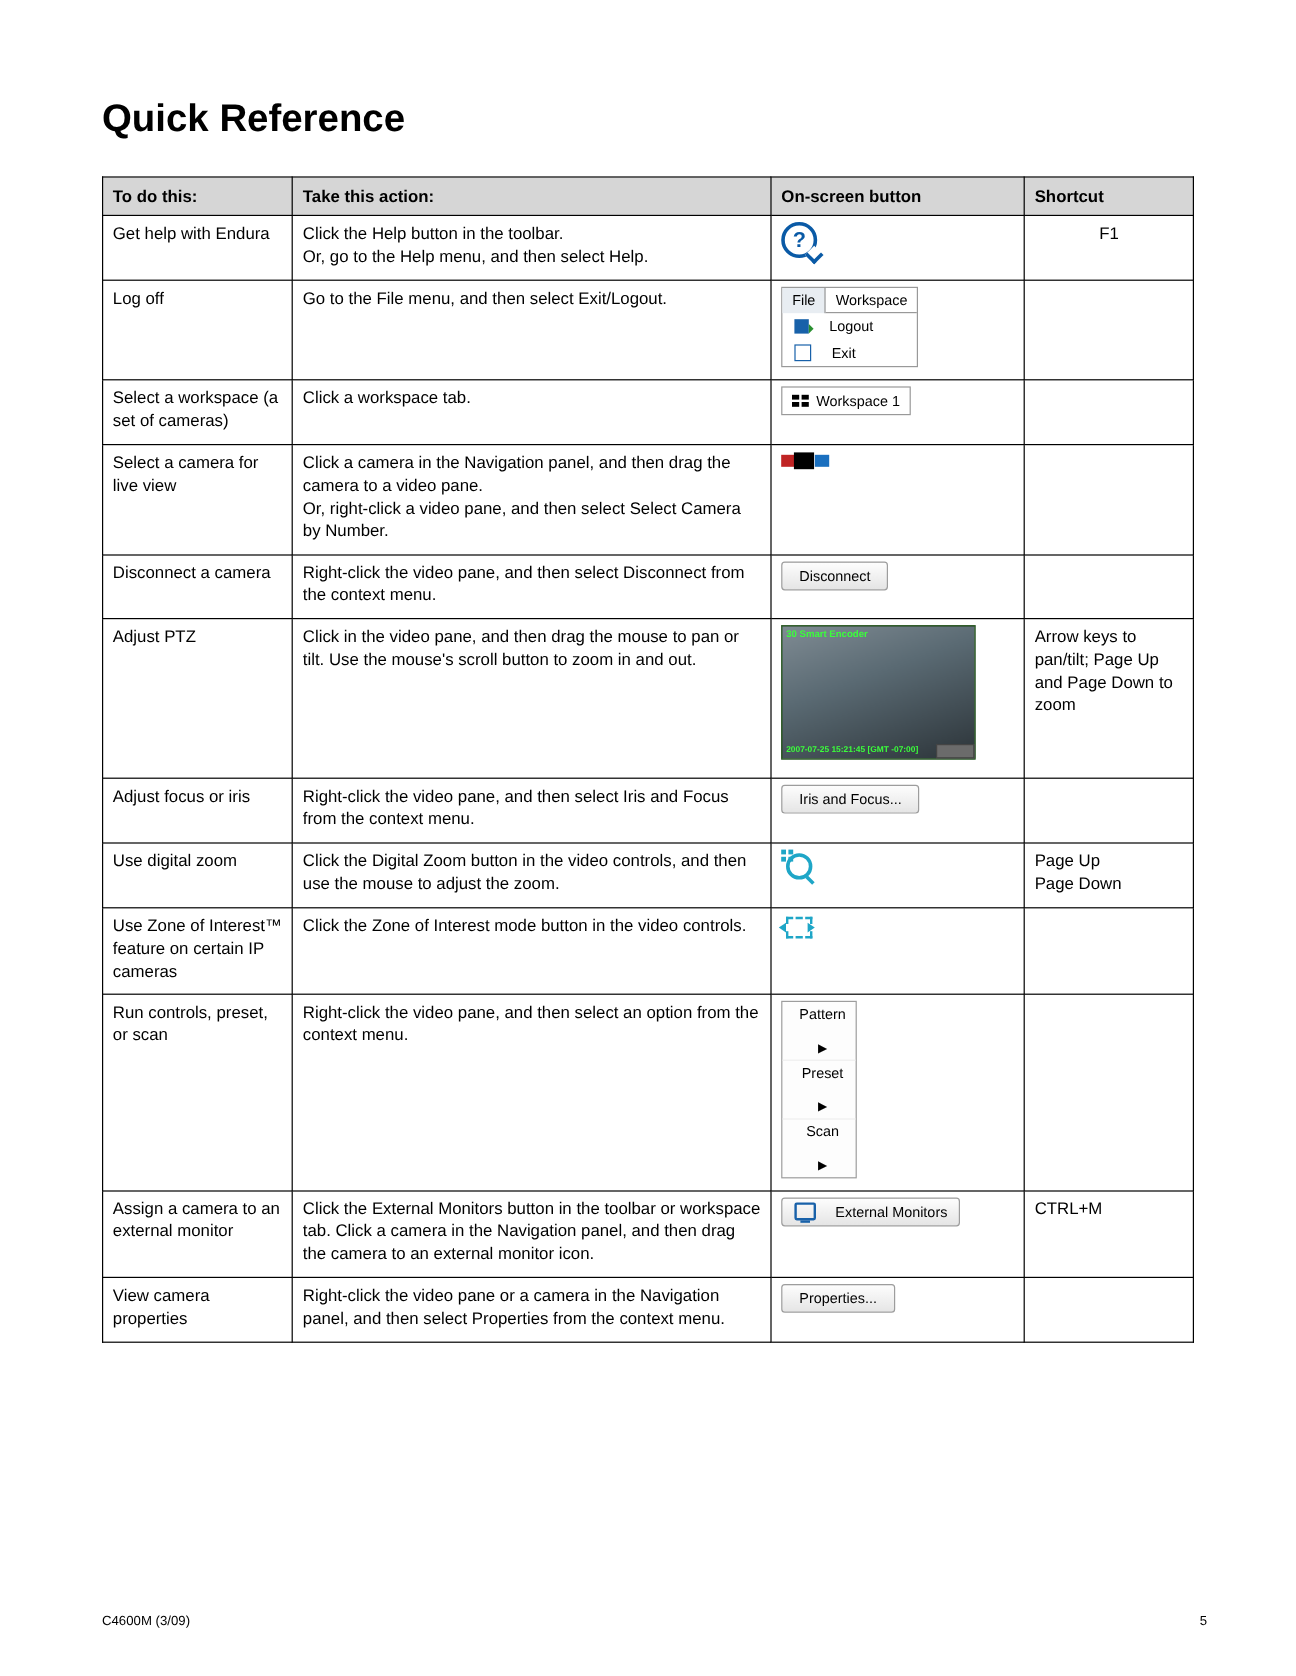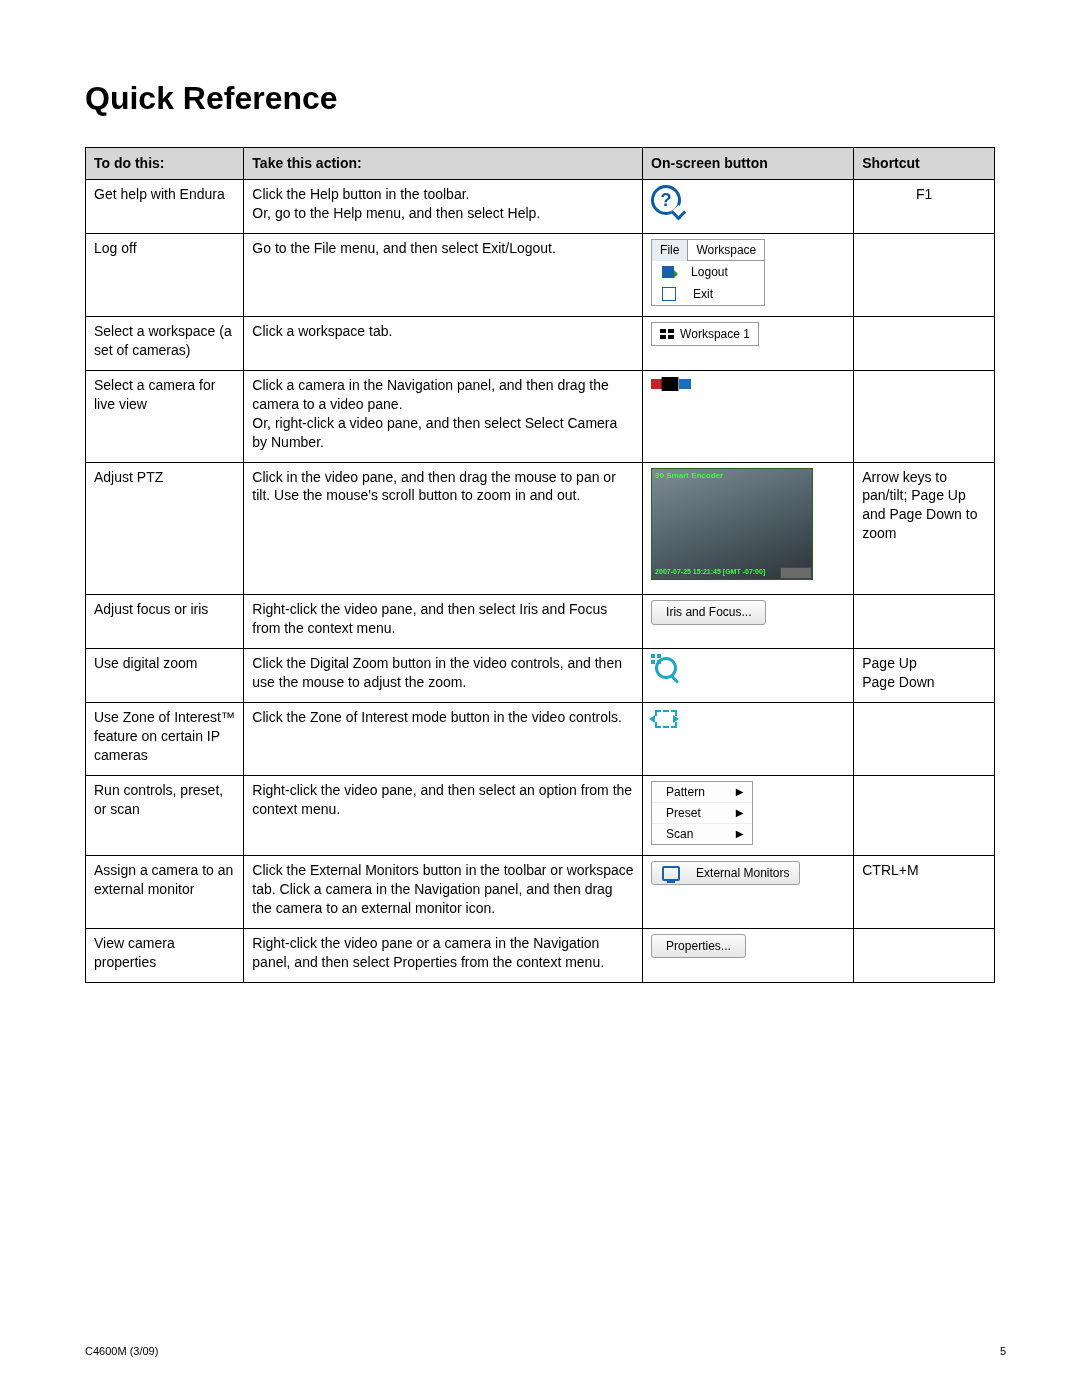--- a/index.html
+++ b/index.html
@@ -175,22 +175,22 @@
     content:"";position:absolute;border-style:solid;border-color:transparent;
   }
   .zoi-ic::before{left:-2px;top:7px;border-width:4px 6px 4px 0;border-right-color:#1ea6c7;}
   .zoi-ic::after{right:-2px;top:7px;border-width:4px 0 4px 6px;border-left-color:#1ea6c7;}
 
   .ctx-menu{
     display:inline-block;border:1px solid #9d9d9d;background:#fdfdfd;
     font-size:12px;text-align:left;
   }
   .ctx-menu .row{
-    display:flex;justify-content:space-between;align-items:center;
-    padding:2px 8px 2px 14px;gap:31px;border-bottom:1px solid #eee;
+    display:flex;align-items:center;
+    padding:2px 8px 2px 14px;gap:14px;border-bottom:1px solid #eee;flex-direction:column;
   }
   .ctx-menu .row:last-child{border-bottom:none;}
   .ctx-menu .arrow{font-size:10px;}
 
   .ext-mon-btn{
     display:inline-flex;align-items:center;gap:16px;
     border:1px solid #9d9d9d;border-radius:3px;
     background:linear-gradient(#fdfdfd,#e5e5e5);
     padding:3px 10px;font-size:12px;
   }
@@ -278,20 +278,28 @@
         <td style="white-space:pre-line">Click a camera in the Navigation panel, and then drag the camera to a video pane.
 Or, right-click a video pane, and then select Select Camera by Number.</td>
         <td class="btn-cell">
           <span class="tricolor">
             <span class="a"></span><span class="b"></span><span class="c"></span>
           </span>
         </td>
         <td></td>
       </tr>
 
+      <tr>
+        <td>Disconnect a camera</td>
+        <td>Right-click the video pane, and then select Disconnect from the context menu.</td>
+        <td class="btn-cell">
+          <span class="btn">Disconnect</span>
+        </td>
+        <td></td>
+      </tr>
 
       <tr>
         <td>Adjust PTZ</td>
         <td>Click in the video pane, and then drag the mouse to pan or tilt. Use the mouse's scroll button to zoom in and out.</td>
         <td class="btn-cell">
           <span class="video-thumb">
             <span class="lbl-top">30 Smart Encoder</span>
             <span class="lbl-bot">2007-07-25 15:21:45 [GMT -07:00]</span>
             <span class="bar"></span>
           </span>

